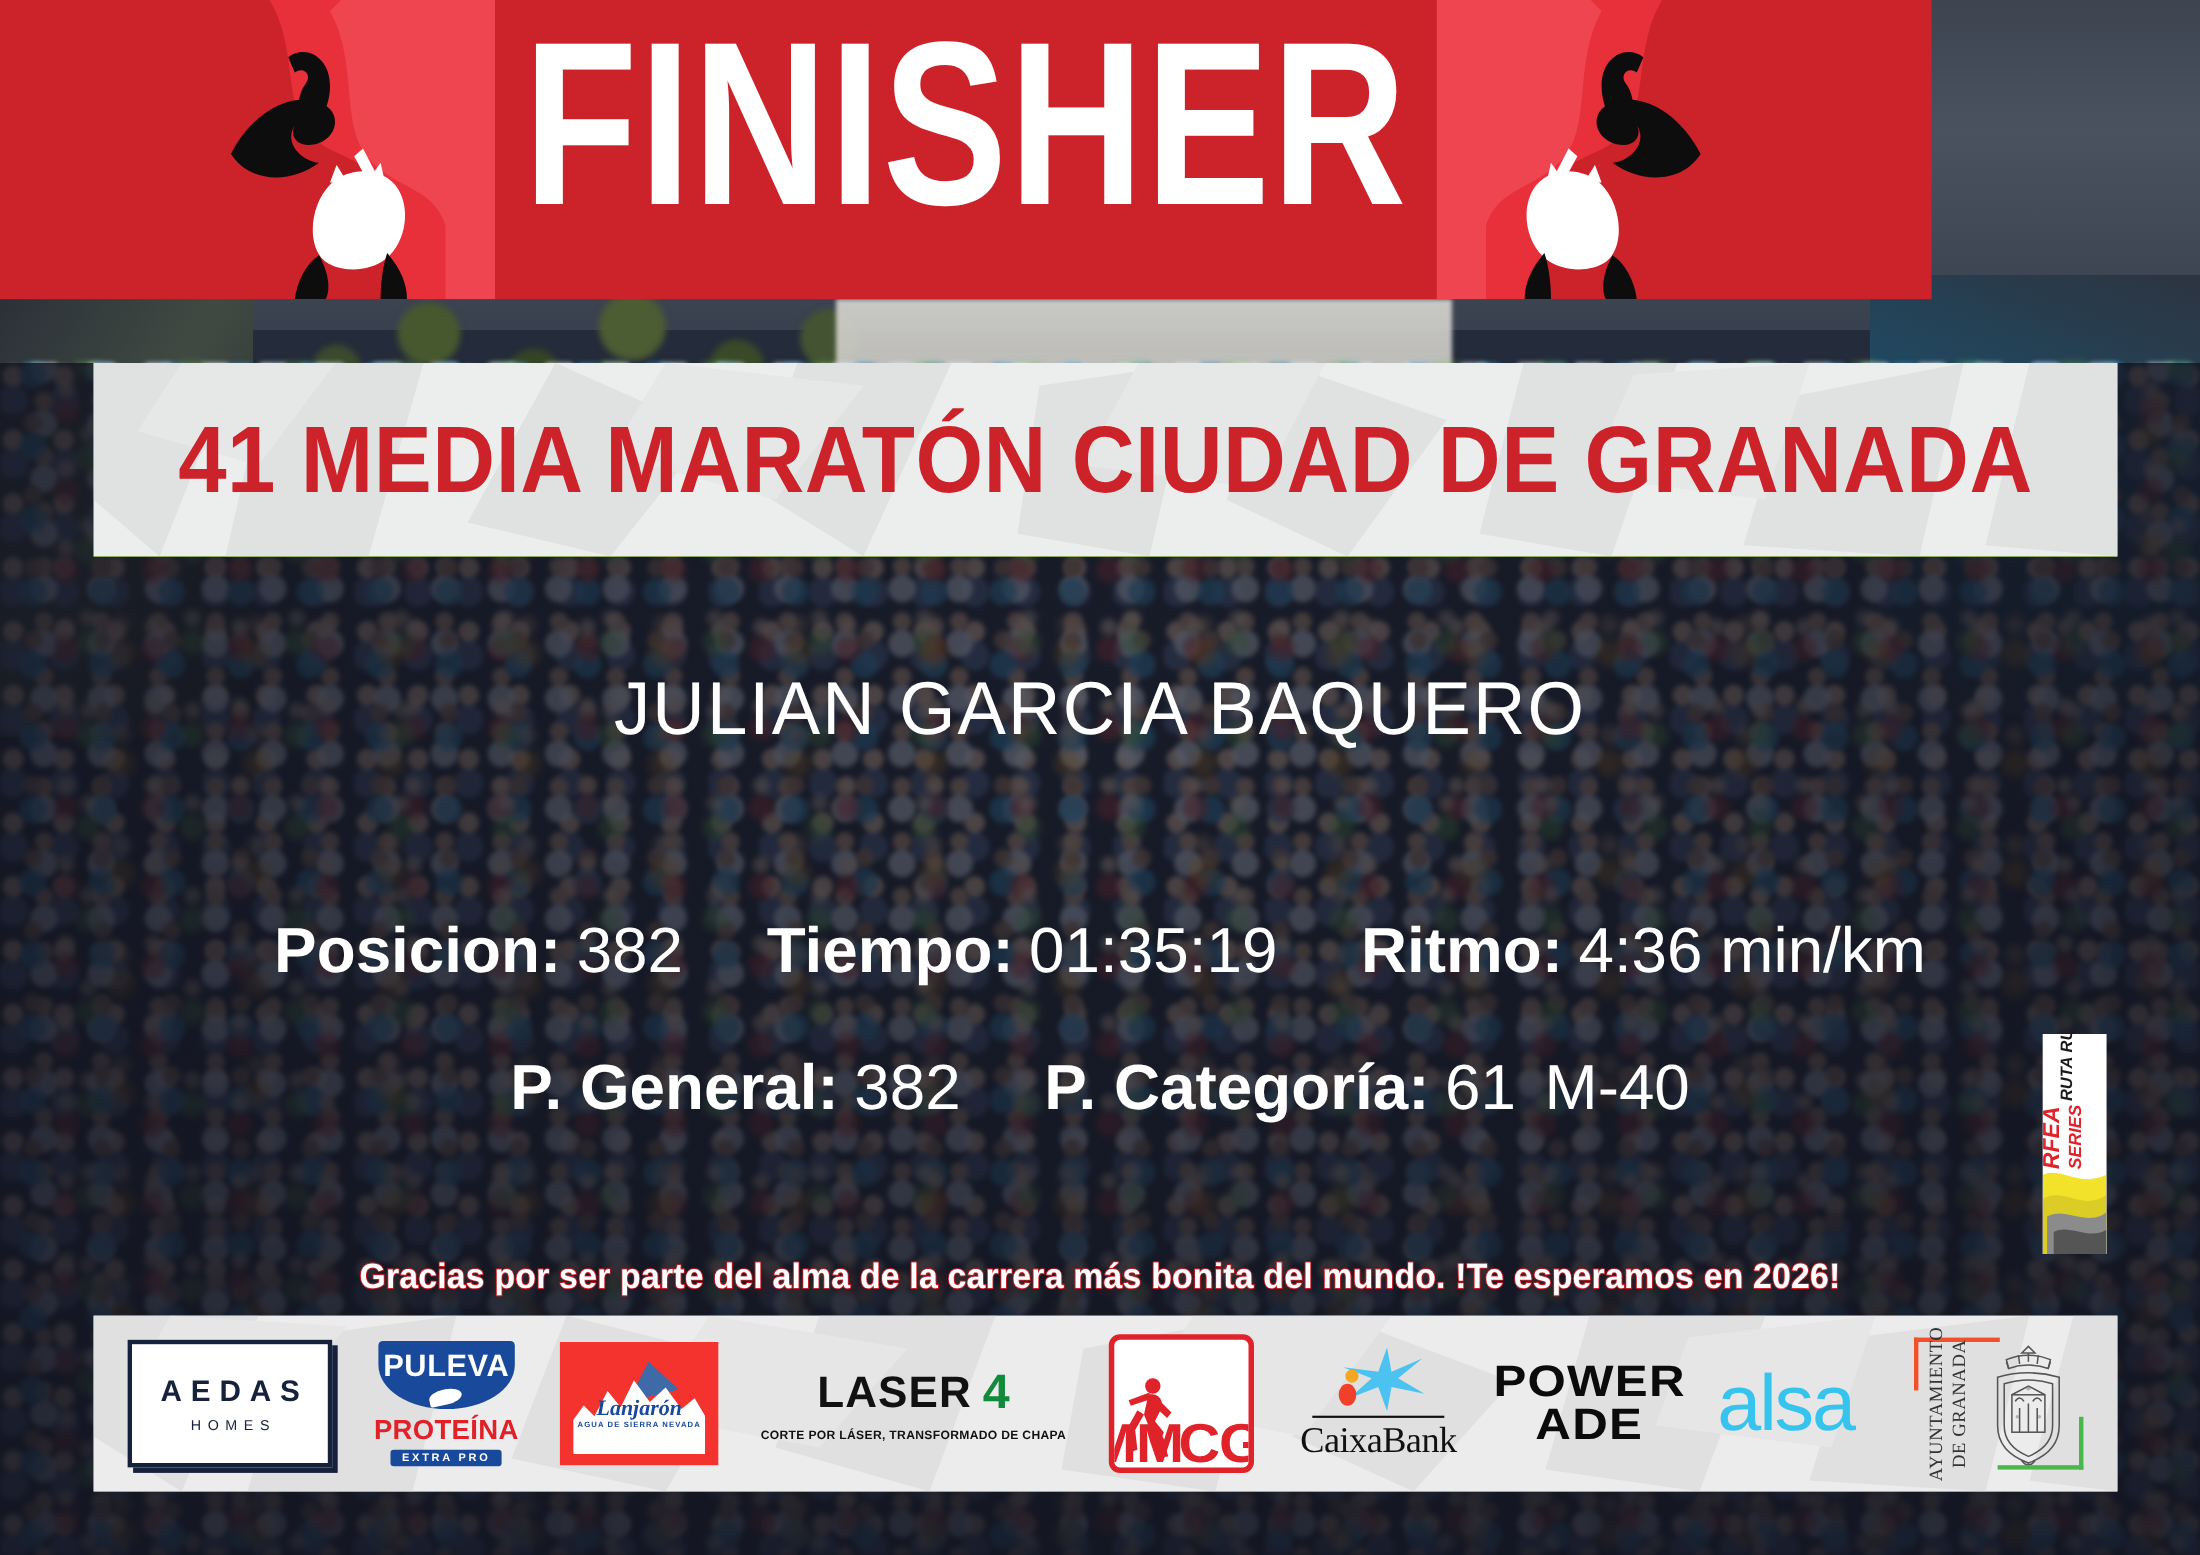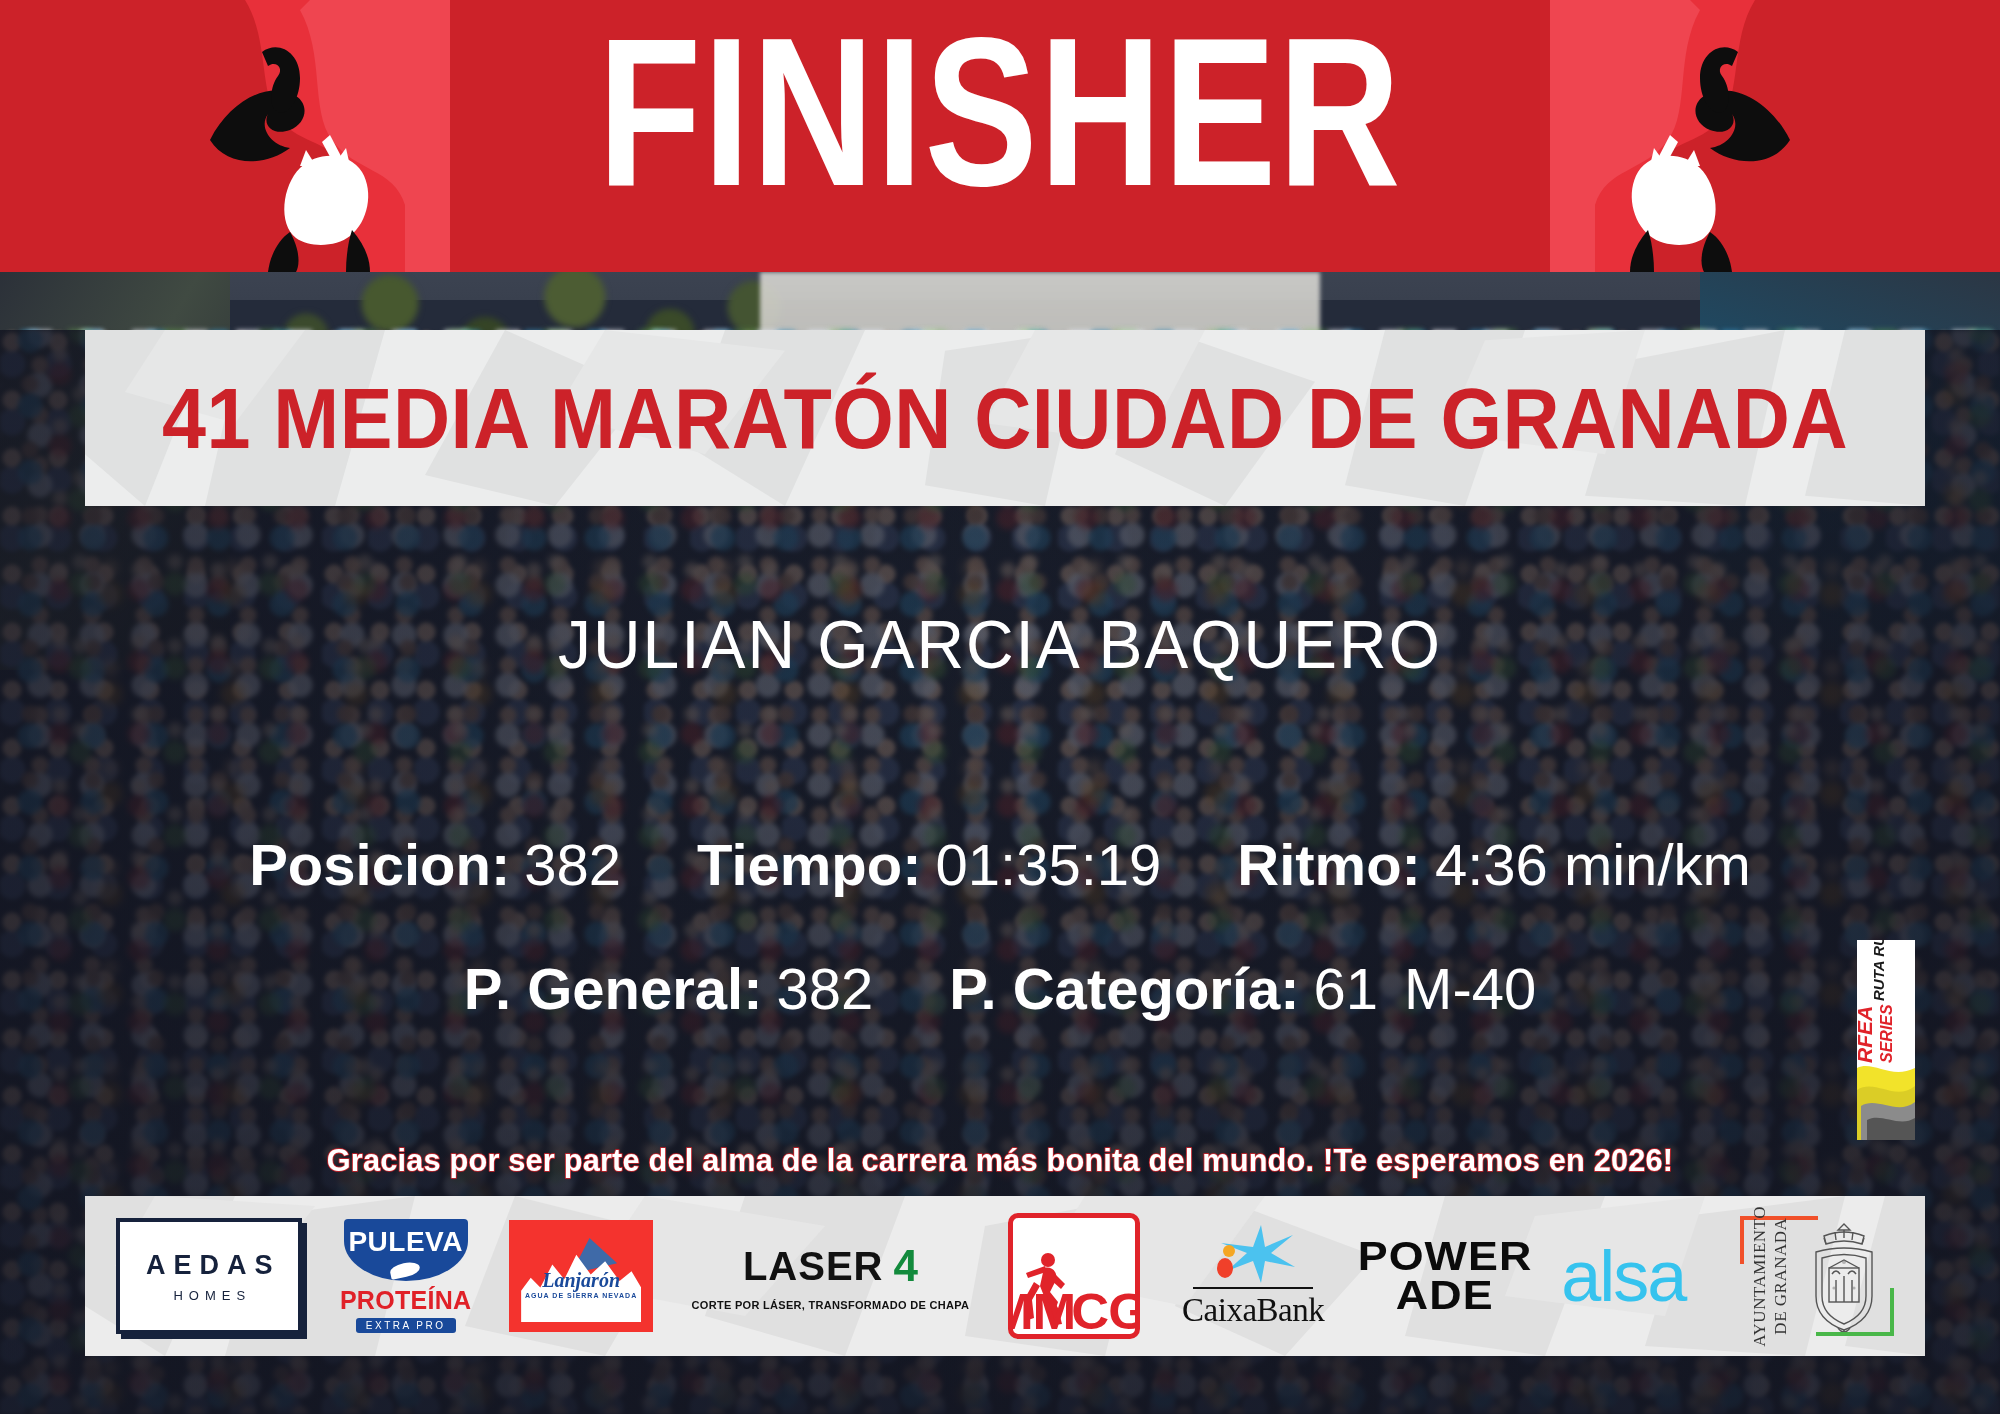--- a/index.html
+++ b/index.html
@@ -101,21 +101,21 @@
       linear-gradient(180deg, rgba(25,28,42,.42) 0%, rgba(20,24,38,.34) 40%, rgba(24,28,42,.50) 100%);
   }
   .crowd-tint{
     position:absolute;inset:0;
     background:linear-gradient(180deg,rgba(40,48,72,.30),rgba(30,34,52,.46));
     mix-blend-mode:multiply;
   }
 
   
   .banner{
-    position:absolute;left:0;top:0;width:2000px;height:272px;
+    position:absolute;left:0;top:0;width:1756px;height:272px;
     background:#cc2229;overflow:hidden;
   }
   .deco{position:absolute;top:0;height:272px;width:300px;}
   .deco svg{display:block;width:100%;height:100%;}
   .deco-left{left:150px;}
   .deco-right{right:150px;transform:scaleX(-1);}
 
   .banner-title{
     position:absolute;left:0;right:0;top:6px;
     text-align:center;
@@ -231,21 +231,21 @@
   .pv-drop{
     position:absolute;left:46px;bottom:4px;width:30px;height:14px;
     background:#fff;border-radius:50% 50% 50% 10%;transform:rotate(-12deg);
   }
   .pv-red{
     margin-top:5px;color:#e02128;font-weight:bold;font-size:25px;
     font-family:"Liberation Sans Narrow","Liberation Sans",sans-serif;
     letter-spacing:.3px;
   }
   .pv-bar{
-    margin-top:3px;background:#19499a;color:#fff;font-size:10px;font-weight:normal;
+    margin-top:3px;background:#19499a;color:#fff;font-size:10px;font-weight:bold;
     letter-spacing:2.5px;padding:2px 10px;border-radius:3px;
   }
 
   
   .lg-lanjaron{
     background:#f4332e;width:144px;height:112px;position:relative;overflow:hidden;
     display:flex;align-items:center;justify-content:center;
   }
   .lj-mtn{
     position:absolute;left:12px;top:20px;width:120px;height:82px;

